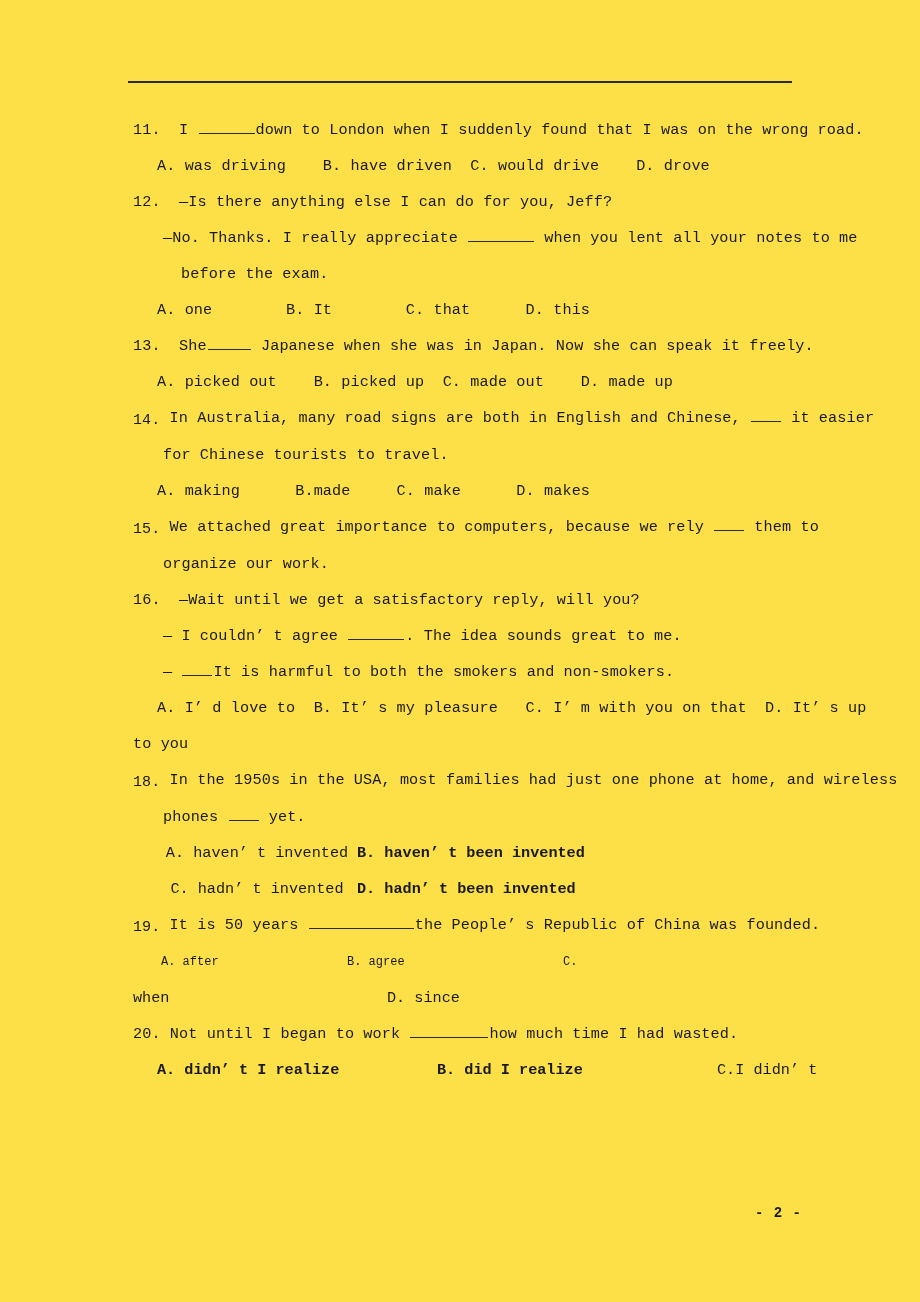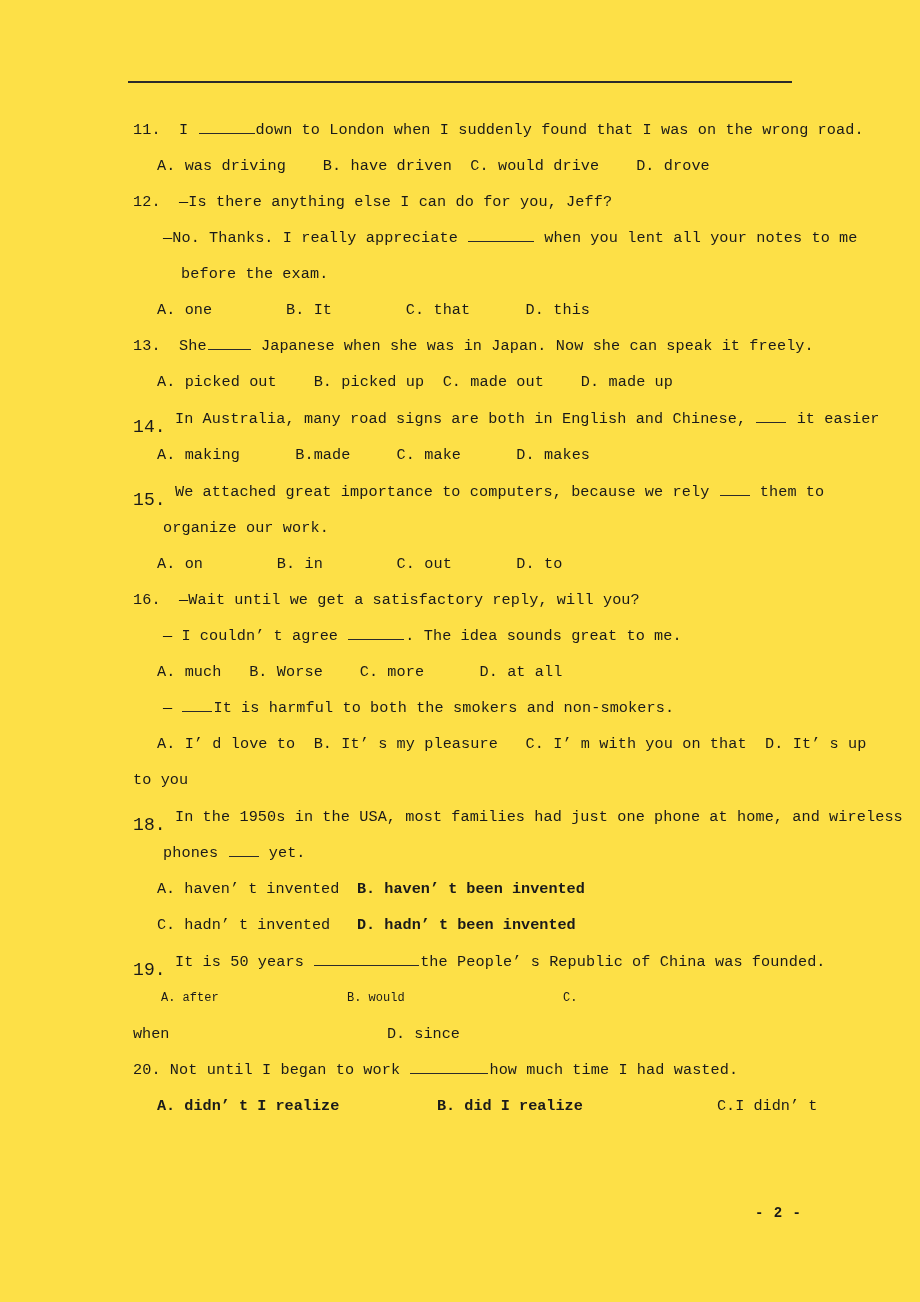--- a/index.html
+++ b/index.html
@@ -45,23 +45,23 @@
   
   .lvl-0 { padding-left: 0px; }    
   .lvl-1 { padding-left: 24px; }   
   .lvl-2 { padding-left: 30px; }   
   .lvl-3 { padding-left: 48px; }   
 
   .qnum {
     display: inline-block;
   }
   .qnum.small {
-    font-size: 18px;
+    font-size: 15px;
     position: relative;
-    top: 9px;
+    top: 2px;
   }
 
   
   .blank {
     display: inline-block;
     border-bottom: 1px solid #2b2b2b;
     height: 13px;
     vertical-align: baseline;
     margin: 0 1px;
   }
@@ -73,21 +73,21 @@
   .blank.w-xxl { width: 78px; }
 
   
   .opt-row {
     display: flex;
     font-size: 15.2px;
     line-height: 36px;
     white-space: pre;
     padding-left: 24px;
   }
-  .opt-col-a { width: 200px; flex: none; }
+  .opt-col-a { width: 200px; flex: none; text-align: center; }
   .opt-col-b { width: 280px; flex: none; font-weight: bold; }
   .opt-col-c { flex: none; }
 
   
   .split-row {
     display: flex;
     font-size: 12px;
     line-height: 36px;
     white-space: pre;
   }
@@ -130,49 +130,48 @@
 
     <div class="line lvl-0"><span class="qnum">12.</span><span>  —Is there anything else I can do for you, Jeff?</span></div>
     <div class="line lvl-2"><span>—No. Thanks. I really appreciate </span><span class="blank w-lg"></span><span> when you lent all your notes to me</span></div>
     <div class="line lvl-3">before the exam.</div>
     <div class="line lvl-1">A. one        B. It        C. that      D. this</div>
 
     <div class="line lvl-0"><span class="qnum">13.</span><span>  She</span><span class="blank w-sm"></span><span> Japanese when she was in Japan. Now she can speak it freely.</span></div>
     <div class="line lvl-1">A. picked out    B. picked up  C. made out    D. made up</div>
 
     <div class="line lvl-0"><span class="qnum small">14.</span><span> In Australia, many road signs are both in English and Chinese, </span><span class="blank w-xs"></span><span> it easier</span></div>
+    <div class="line lvl-2">for Chinese tourists to travel.</div>
     <div class="line lvl-1">A. making      B.made     C. make      D. makes</div>
 
     <div class="line lvl-0"><span class="qnum small">15.</span><span> We attached great importance to computers, because we rely </span><span class="blank w-xs"></span><span> them to</span></div>
     <div class="line lvl-2">organize our work.</div>
-    <div class="line lvl-1">A. on        B. in        C. out       D. to</div>
 
     <div class="line lvl-0"><span class="qnum">16.</span><span>  —Wait until we get a satisfactory reply, will you?</span></div>
     <div class="line lvl-2"><span>— I couldn’ t agree </span><span class="blank w-md"></span><span>. The idea sounds great to me.</span></div>
-    <div class="line lvl-1">A. much   B. Worse    C. more      D. at all</div>
 
     <div class="line lvl-2"><span>— </span><span class="blank w-xs"></span><span>It is harmful to both the smokers and non-smokers.</span></div>
     <div class="line lvl-1">A. I’ d love to  B. It’ s my pleasure   C. I’ m with you on that  D. It’ s up</div>
     <div class="line lvl-0">to you</div>
 
     <div class="line lvl-0"><span class="qnum small">18.</span><span> In the 1950s in the USA, most families had just one phone at home, and wireless</span></div>
     <div class="line lvl-2"><span>phones </span><span class="blank w-xs"></span><span> yet.</span></div>
     <div class="opt-row">
       <span class="opt-col-a">A. haven’ t invented</span>
       <span class="opt-col-b">B. haven’ t been invented</span>
     </div>
     <div class="opt-row">
       <span class="opt-col-a">C. hadn’ t invented</span>
       <span class="opt-col-b">D. hadn’ t been invented</span>
     </div>
 
     <div class="line lvl-0"><span class="qnum small">19.</span><span> It is 50 years </span><span class="blank w-xl"></span><span>the People’ s Republic of China was founded.</span></div>
     <div class="split-row">
       <span class="sp-a">A. after</span>
-      <span class="sp-b">B. would</span>
+      <span class="sp-b">B. agree</span>
       <span class="sp-c">C.</span>
     </div>
     <div class="split-row2">
       <span class="sp2-a">when</span>
       <span class="sp2-b">D. since</span>
     </div>
 
     <div class="line lvl-0"><span class="qnum">20.</span><span> Not until I began to work </span><span class="blank w-xxl"></span><span>how much time I had wasted.</span></div>
     <div class="opt-row">
       <span class="opt-col-b">A. didn’ t I realize</span>

